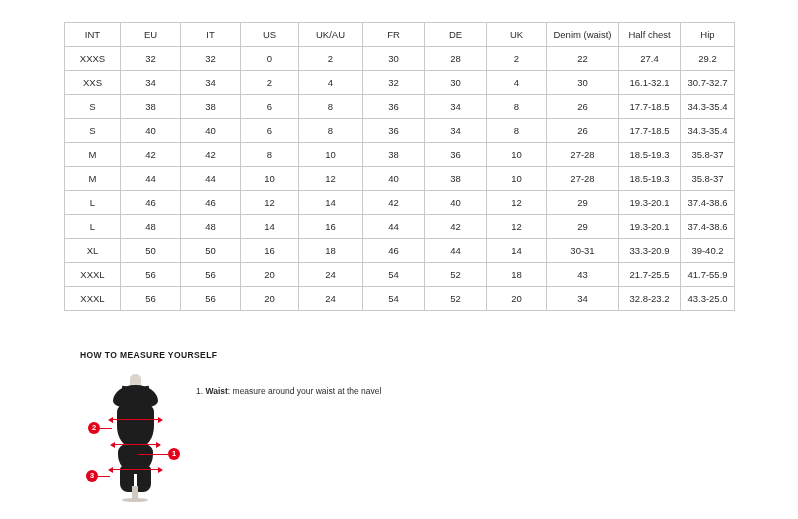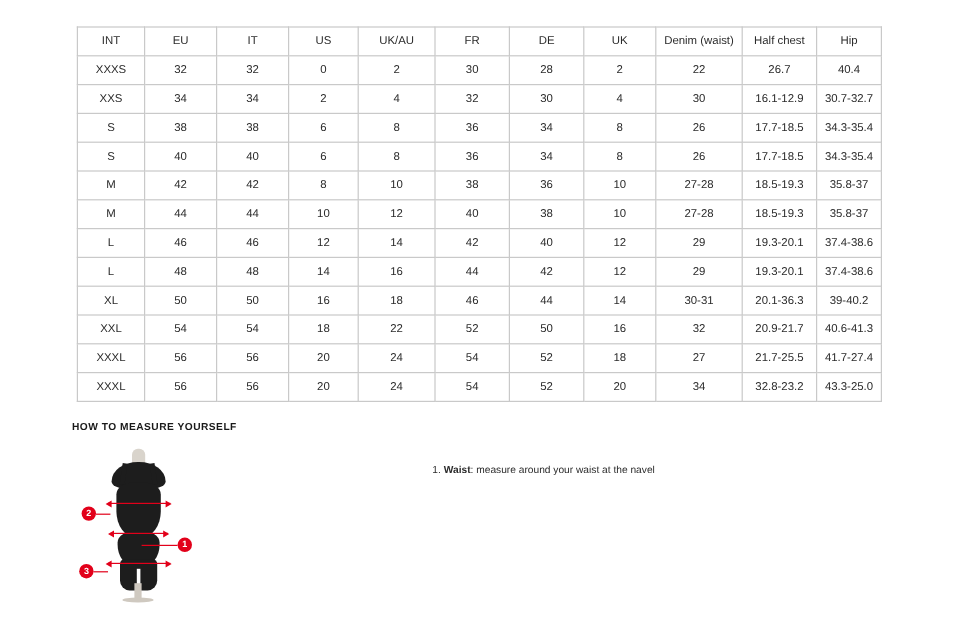--- a/index.html
+++ b/index.html
@@ -58,21 +58,21 @@
   col.c5 { width: 62px; }
   col.c6 { width: 62px; }
   col.c7 { width: 60px; }
   col.c8 { width: 72px; }
   col.c9 { width: 62px; }
   col.c10 { width: 54px; }
 
   
   .measure-section {
     position: absolute;
-    left: 60px;
+    left: 80px;
     top: 350px;
     width: 670px;
   }
   .measure-title {
     font-size: 8.5px;
     font-weight: bold;
     letter-spacing: 0.4px;
     color: #1a1a1a;
     margin-bottom: 14px;
   }
@@ -84,21 +84,20 @@
   .figure-col {
     width: 110px;
     position: relative;
     height: 130px;
     flex: 0 0 110px;
   }
   .notes-col {
     flex: 1 1 auto;
     padding-top: 12px;
     padding-left: 6px;
-    text-align: center;
   }
   .note {
     font-size: 8.5px;
     color: #2b2b2b;
     line-height: 1.35;
     margin-bottom: 13px;
   }
   .note b { font-weight: bold; }
   .note .num { }
 
@@ -296,34 +295,34 @@
         <tr>
           <td>XXXS</td>
           <td>32</td>
           <td>32</td>
           <td>0</td>
           <td>2</td>
           <td>30</td>
           <td>28</td>
           <td>2</td>
           <td>22</td>
-          <td>26.7</td>
-          <td>40.4</td>
+          <td>27.4</td>
+          <td>29.2</td>
         </tr>
         <tr>
           <td>XXS</td>
           <td>34</td>
           <td>34</td>
           <td>2</td>
           <td>4</td>
           <td>32</td>
           <td>30</td>
           <td>4</td>
           <td>30</td>
-          <td>16.1-12.9</td>
+          <td>16.1-32.1</td>
           <td>30.7-32.7</td>
         </tr>
         <tr>
           <td>S</td>
           <td>38</td>
           <td>38</td>
           <td>6</td>
           <td>8</td>
           <td>36</td>
           <td>34</td>
@@ -400,48 +399,35 @@
         <tr>
           <td>XL</td>
           <td>50</td>
           <td>50</td>
           <td>16</td>
           <td>18</td>
           <td>46</td>
           <td>44</td>
           <td>14</td>
           <td>30-31</td>
-          <td>20.1-36.3</td>
+          <td>33.3-20.9</td>
           <td>39-40.2</td>
-        </tr>
-        <tr>
-          <td>XXL</td>
-          <td>54</td>
-          <td>54</td>
-          <td>18</td>
-          <td>22</td>
-          <td>52</td>
-          <td>50</td>
-          <td>16</td>
-          <td>32</td>
-          <td>20.9-21.7</td>
-          <td>40.6-41.3</td>
         </tr>
         <tr>
           <td>XXXL</td>
           <td>56</td>
           <td>56</td>
           <td>20</td>
           <td>24</td>
           <td>54</td>
           <td>52</td>
           <td>18</td>
-          <td>27</td>
+          <td>43</td>
           <td>21.7-25.5</td>
-          <td>41.7-27.4</td>
+          <td>41.7-55.9</td>
         </tr>
         <tr>
           <td>XXXL</td>
           <td>56</td>
           <td>56</td>
           <td>20</td>
           <td>24</td>
           <td>54</td>
           <td>52</td>
           <td>20</td>

